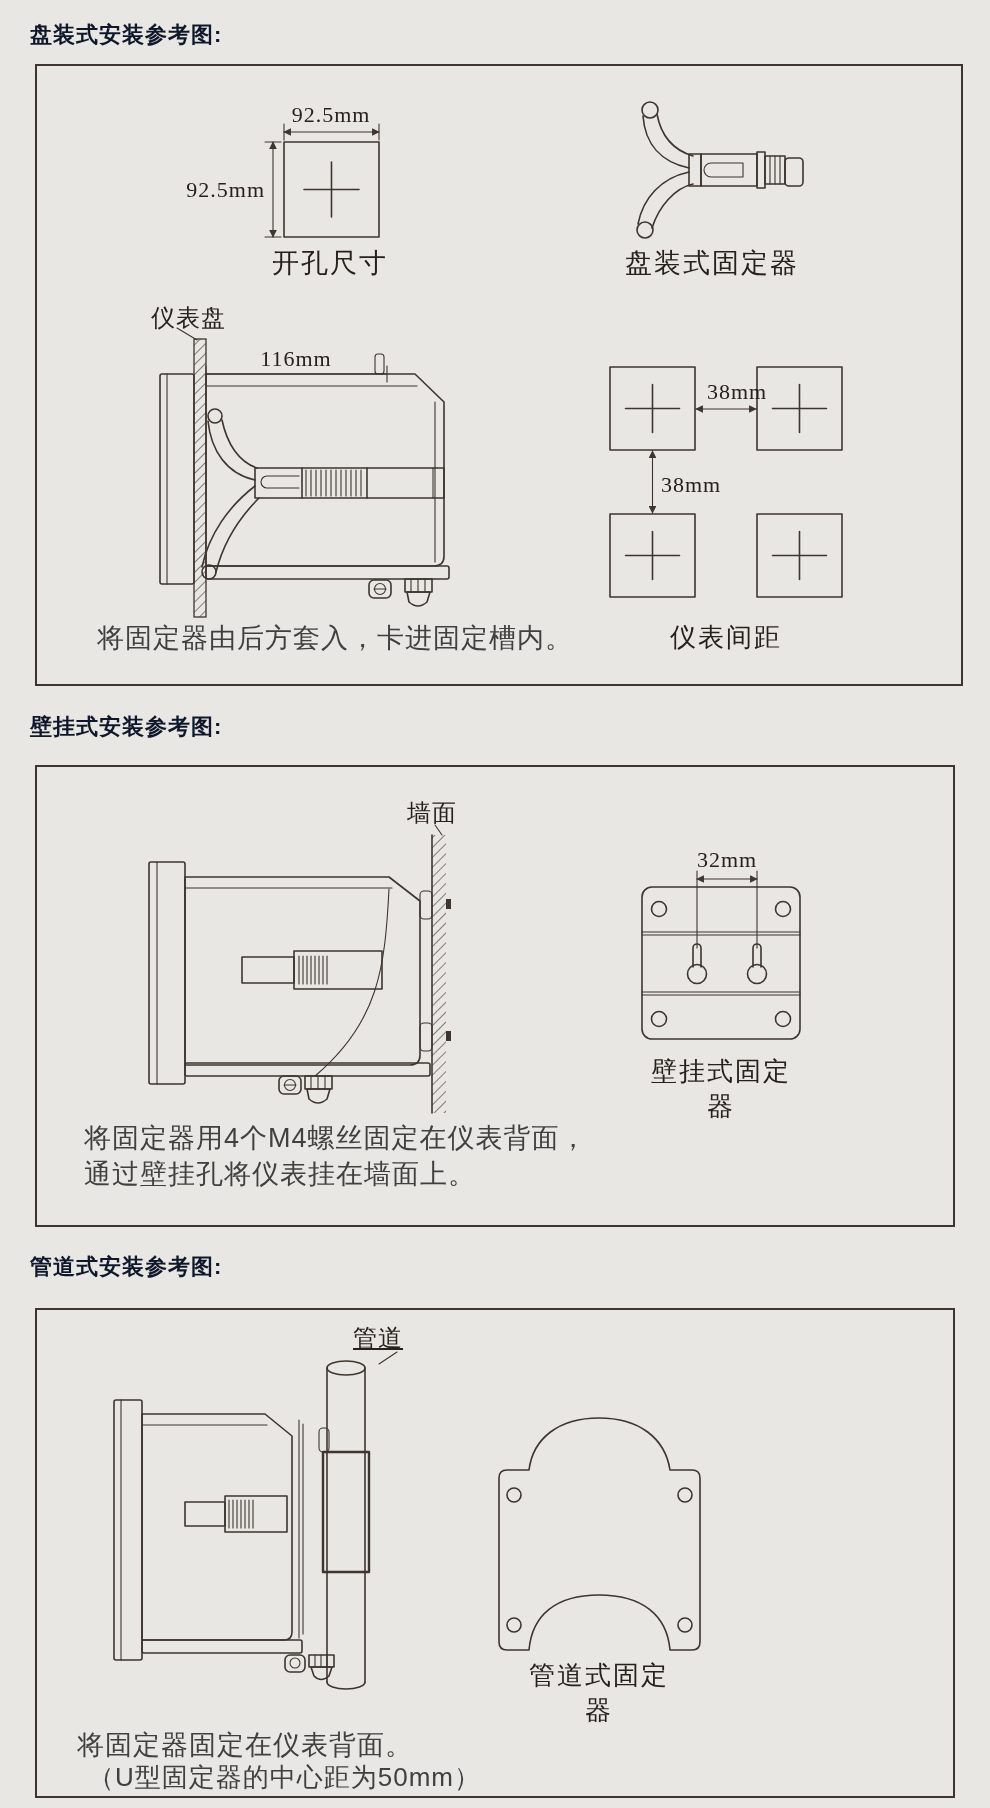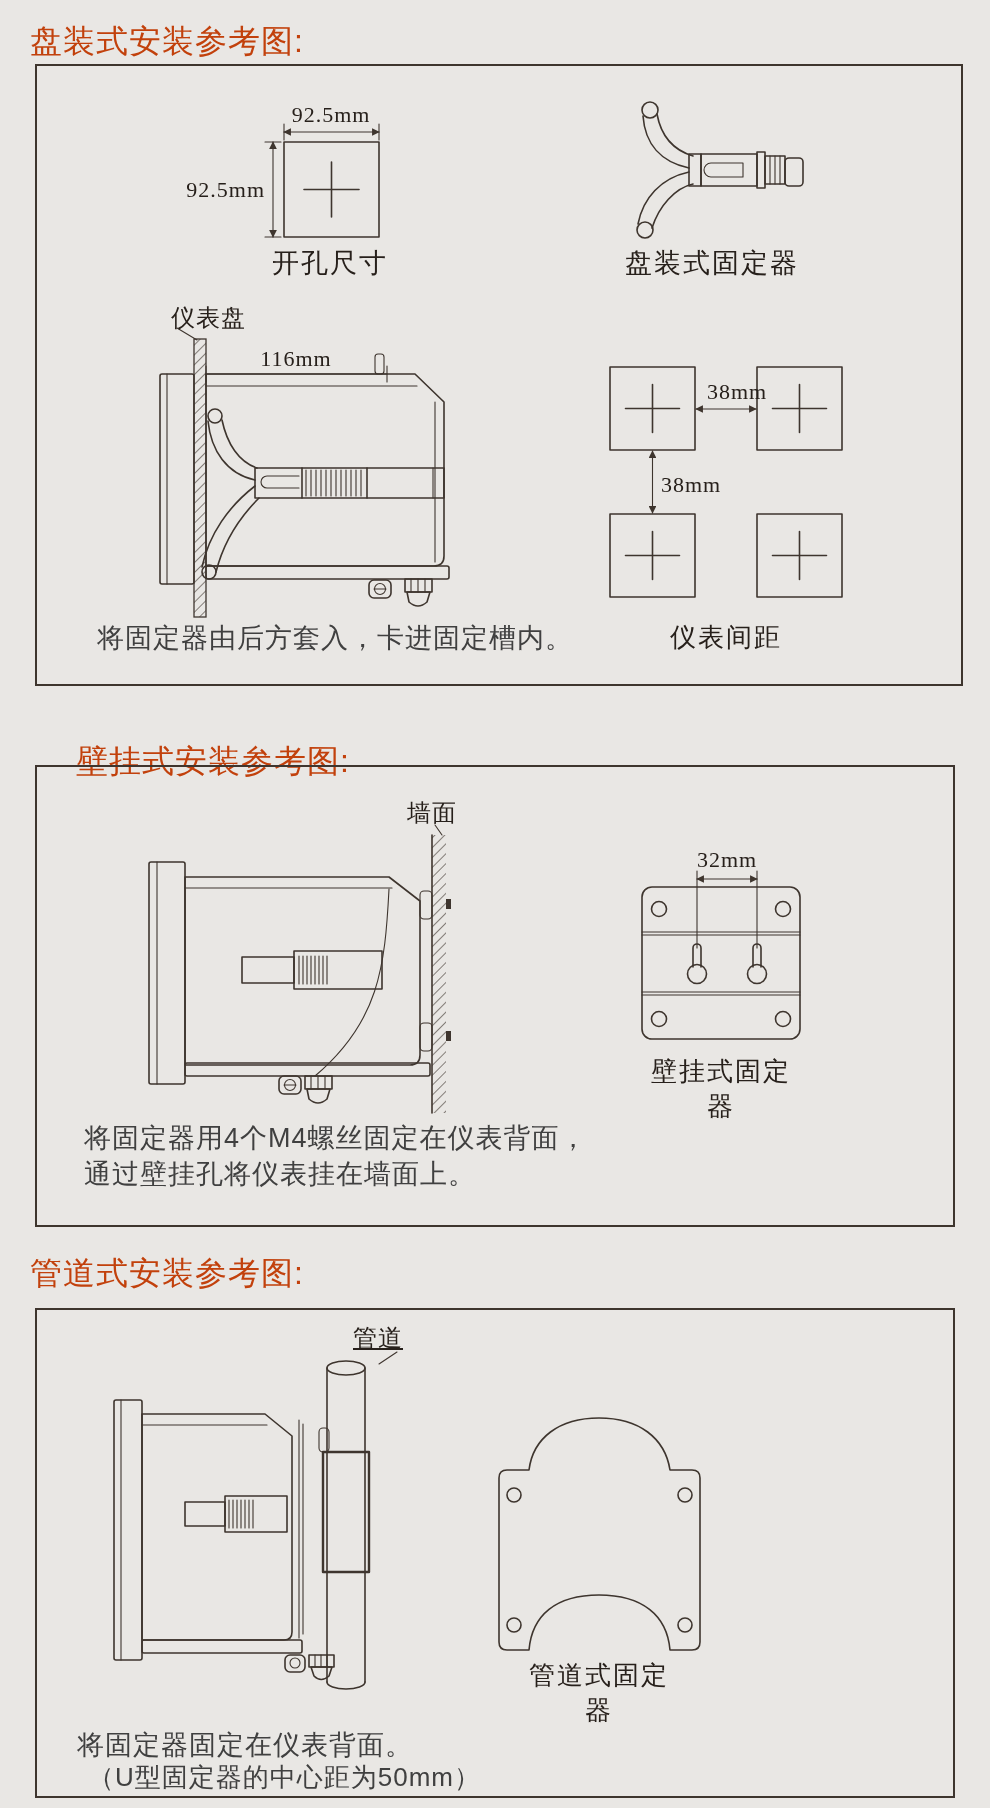--- a/index.html
+++ b/index.html
@@ -1,19 +1,19 @@
 <!DOCTYPE html>
 <html><head>
 <meta charset="utf-8">
 <style>
   html,body{margin:0;padding:0;}
   body{width:990px;height:1808px;position:relative;background:#e9e7e4;
        font-family:"Liberation Sans","DejaVu Sans",sans-serif;color:#27201b;}
   .abs{position:absolute;}
-  .t{font-size:32px;letter-spacing:1px;color:#c2410c;}
+  .t{font-size:22px;letter-spacing:1px;color:#0f172a;font-weight:bold;}
   .box{position:absolute;border:2px solid #3e352e;background:transparent;}
   .cap{font-size:27px;text-align:center;color:#27201b;letter-spacing:2px;}
   .ins{font-size:27px;color:#404040;letter-spacing:1px;line-height:32px;white-space:nowrap;}
   .lbl{font-size:24px;color:#27201b;letter-spacing:1px;}
   svg{position:absolute;left:0;top:0;}
   .ln{stroke:#3e352e;fill:none;stroke-width:1.6;stroke-linecap:round;stroke-linejoin:round;}
   .thin{stroke-width:1.1;}
   .fat{stroke-width:2.4;}
   .dimtxt{font-family:"Liberation Serif","DejaVu Serif",serif;font-size:22px;fill:#27201b;letter-spacing:1px;}
 </style>
@@ -103,28 +103,28 @@
       <rect class="ln" x="573" y="448" width="85" height="83"></rect>
       <rect class="ln" x="720" y="448" width="85" height="83"></rect>
       <path class="ln" d="M588.5,342.5H642.5 M615.5,318.5V366.5 M735.5,342.5H789.5 M762.5,318.5V366.5 M588.5,489.5H642.5 M615.5,465.5V513.5 M735.5,489.5H789.5 M762.5,465.5V513.5"></path>
       <line class="ln thin" x1="659" y1="343" x2="719" y2="343" marker-start="url(#a1)" marker-end="url(#a1)"></line>
       <text class="dimtxt" x="670" y="333">38mm</text>
       <line class="ln thin" x1="615.5" y1="385" x2="615.5" y2="447" marker-start="url(#a1)" marker-end="url(#a1)"></line>
       <text class="dimtxt" x="624" y="426">38mm</text>
     </g>
   </svg>
 
-  <div class="abs lbl" style="left:134px;top:236px;text-align:center;">仪表盘</div>
+  <div class="abs lbl" style="left:114px;top:236px;text-align:center;">仪表盘</div>
   <div class="abs cap" style="left:223px;top:179px;width:140px;">开孔尺寸</div>
   <div class="abs cap" style="left:585px;top:179px;width:180px;">盘装式固定器</div>
   <div class="abs ins" style="left:60px;top:556px;">将固定器由后方套入，卡进固定槽内。</div>
   <div class="abs cap" style="left:619px;top:554px;width:140px;font-size:26px;">仪表间距</div>
 </div>
 
-<div class="abs t" style="left:30px;top:740px;margin-left:46px;">壁挂式安装参考图:</div>
+<div class="abs t" style="left:30px;top:712px;">壁挂式安装参考图:</div>
 
 <div class="box" style="left:35px;top:765px;width:916px;height:458px;">
   <svg width="916" height="458" viewBox="0 0 916 458">
     <defs>
       <marker id="a2" viewBox="0 0 10 10" refX="9" refY="5" markerWidth="9" markerHeight="7" orient="auto-start-reverse">
         <path d="M0,0L10,5L0,10Z" fill="#3e352e"></path>
       </marker>
       <pattern id="hp2" width="7" height="7" patternTransform="rotate(45)" patternUnits="userSpaceOnUse">
         <line x1="0" y1="0" x2="0" y2="7" stroke="#3e352e" stroke-width="1.2"></line>
       </pattern>

